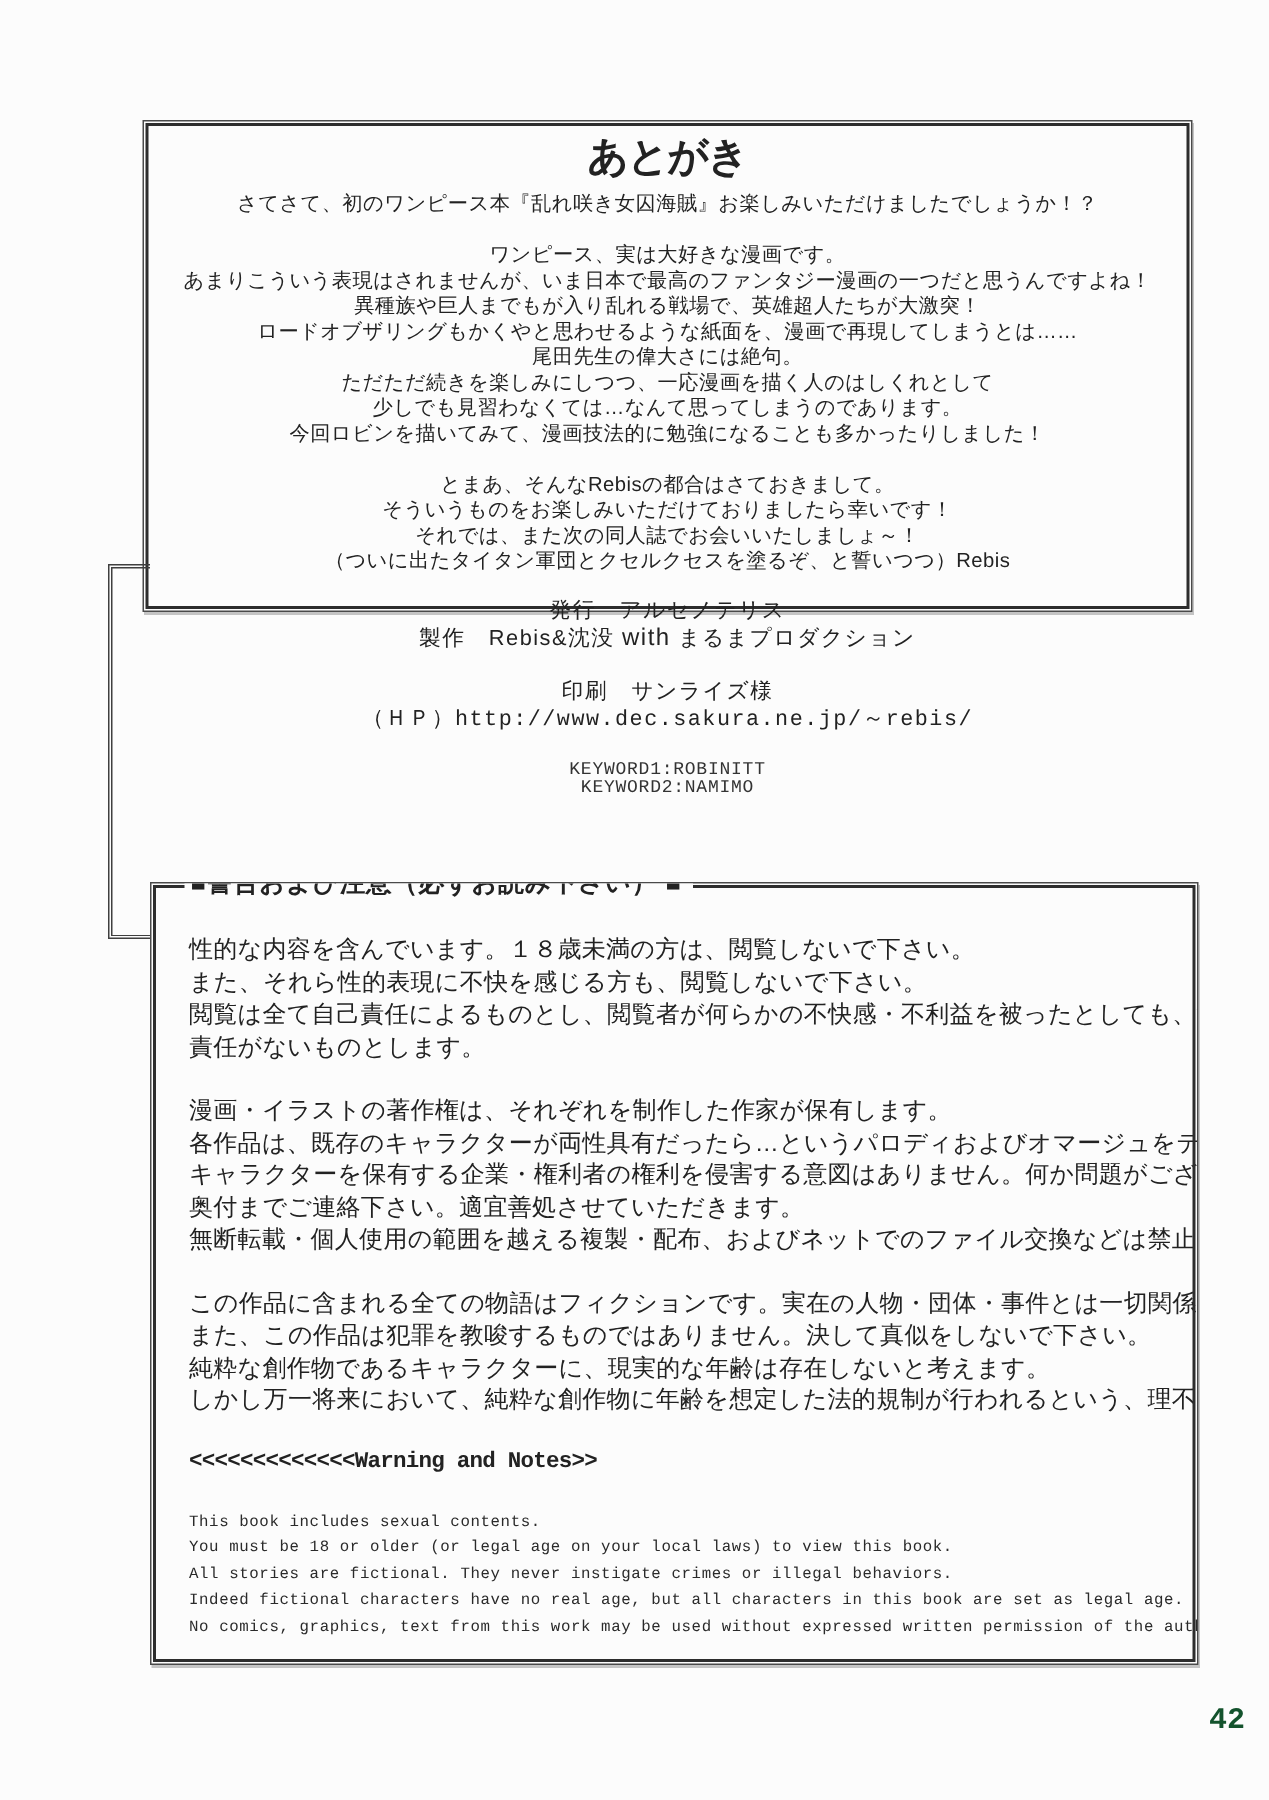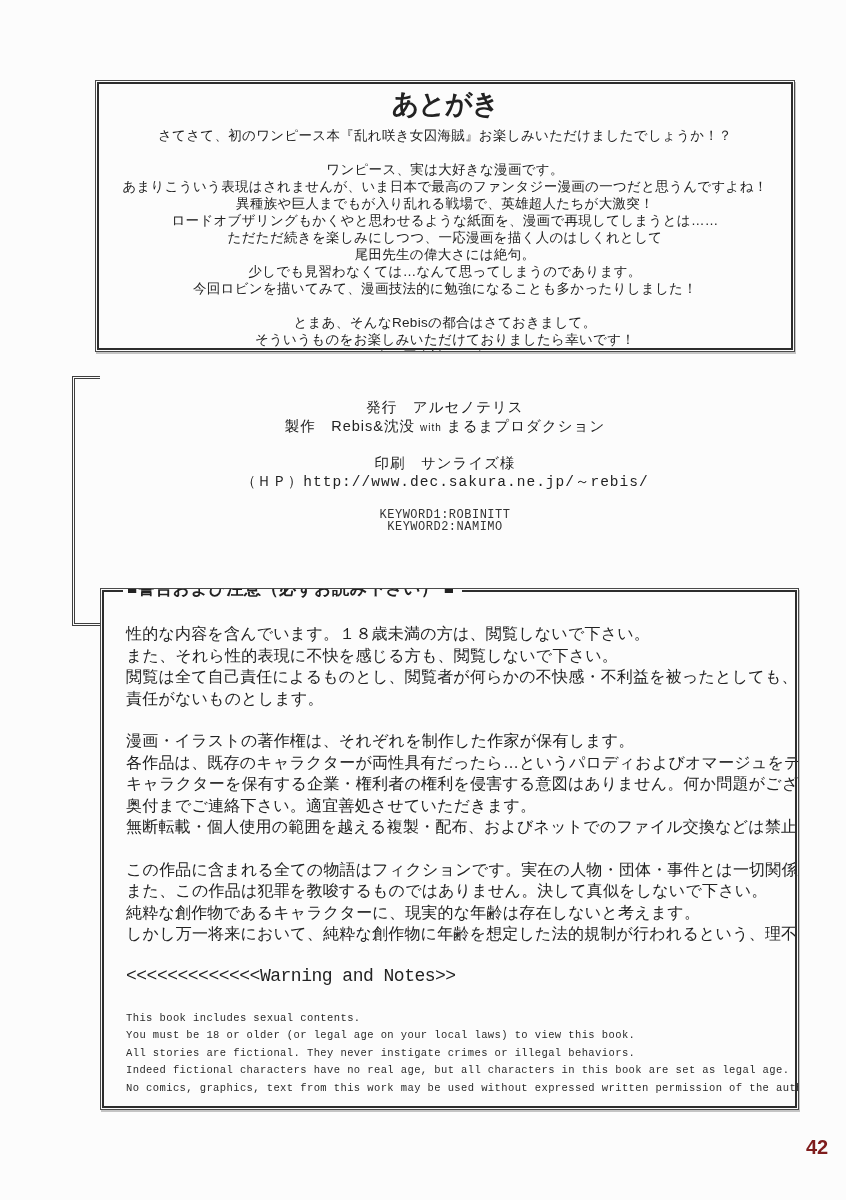--- a/index.html
+++ b/index.html
@@ -22,21 +22,21 @@
   }
   .dbox::before {
     content: "";
     position: absolute; inset: 1px;
     border: 2px solid #2d2d2d;
     pointer-events: none;
   }
 
   
   .top-box {
-    left: 95px; top: 80px; width: 700px; height: 272px;
+    left: 95px; top: 80px; width: 700px; height: 328px;
     text-align: center; padding-top: 7px;
     overflow: hidden;
   }
   .aw-title {
     font-size: 27px; font-weight: bold; letter-spacing: -1px;
     line-height: 32px; margin-bottom: 7px;
   }
   .jline {
     font-size: 13.5px; line-height: 17px; letter-spacing: .3px;
     white-space: nowrap;
@@ -51,21 +51,21 @@
     border-top: 3px double #3f3f3f;
     border-bottom: 3px double #3f3f3f;
   }
 
   
   .colophon {
     position: absolute; left: 95px; top: 398px; width: 700px;
     text-align: center; font-size: 14.5px; line-height: 18.5px;
     letter-spacing: 1px;
   }
-  .colophon .small-with { font-size: 10px; letter-spacing: 1px; }
+  .colophon .small-with { font-size: 16px; letter-spacing: 1px; }
   .mono { font-family: "Liberation Mono", "DejaVu Sans Mono", monospace; }
   .gap-print { margin-top: 17px; }
   .gap-mail { margin-top: 14px; }
   .keywords { margin-top: 18px; font-size: 12px; line-height: 12px; letter-spacing: .5px; color: #333; }
 
   
   .warn-box {
     left: 100px; top: 588px; width: 699px; height: 522px;
     padding: 34px 10px 16px 25px;
     overflow: hidden;
@@ -76,48 +76,48 @@
     padding: 0 8px 0 4px;
     font-size: 17px; font-weight: bold; line-height: 20px;
     letter-spacing: .5px; white-space: nowrap;
   }
   .jpara { margin-bottom: 21px; }
   .jpara .wline {
     font-size: 16px; line-height: 21.5px; letter-spacing: .2px;
     white-space: nowrap;
   }
   .en-heading {
-    font-size: 18px; letter-spacing: -0.5px; font-weight: normal;
+    font-size: 15px; letter-spacing: -0.5px; font-weight: bold;
     margin: 10px 0 24px 0; white-space: nowrap;
   }
   .epara .eline {
     font-size: 10.5px; line-height: 17.5px; letter-spacing: .4px;
     white-space: nowrap; color: #2a2a2a;
   }
 
   .page-number {
     position: absolute; left: 806px; top: 1136px;
-    font-size: 20px; font-weight: bold; letter-spacing: 0px; color: #7f1d1d;
+    font-size: 20px; font-weight: bold; letter-spacing: 0px; color: #14532d; font-family: Liberation Mono, monospace;
   }
 </style>
 </head>
 <body>
 
 <div class="page">
 
   <section class="dbox top-box">
     <h1 class="aw-title">あとがき</h1>
     <div class="jline">さてさて、初のワンピース本『乱れ咲き女囚海賊』お楽しみいただけましたでしょうか！？</div>
     <div>
       <div class="jline gap17">ワンピース、実は大好きな漫画です。</div>
       <div class="jline">あまりこういう表現はされませんが、いま日本で最高のファンタジー漫画の一つだと思うんですよね！</div>
       <div class="jline">異種族や巨人までもが入り乱れる戦場で、英雄超人たちが大激突！</div>
       <div class="jline">ロードオブザリングもかくやと思わせるような紙面を、漫画で再現してしまうとは……</div>
+      <div class="jline">尾田先生の偉大さには絶句。</div>
       <div class="jline">ただただ続きを楽しみにしつつ、一応漫画を描く人のはしくれとして</div>
-      <div class="jline">尾田先生の偉大さには絶句。</div>
       <div class="jline">少しでも見習わなくては…なんて思ってしまうのであります。</div>
       <div class="jline">今回ロビンを描いてみて、漫画技法的に勉強になることも多かったりしました！</div>
     </div>
     <div>
       <div class="jline gap17">とまあ、そんなRebisの都合はさておきまして。</div>
       <div class="jline">そういうものをお楽しみいただけておりましたら幸いです！</div>
       <div class="jline">それでは、また次の同人誌でお会いいたしましょ～！</div>
       <div class="jline">（ついに出たタイタン軍団とクセルクセスを塗るぞ、と誓いつつ）Rebis</div>
     </div>
   </section>

